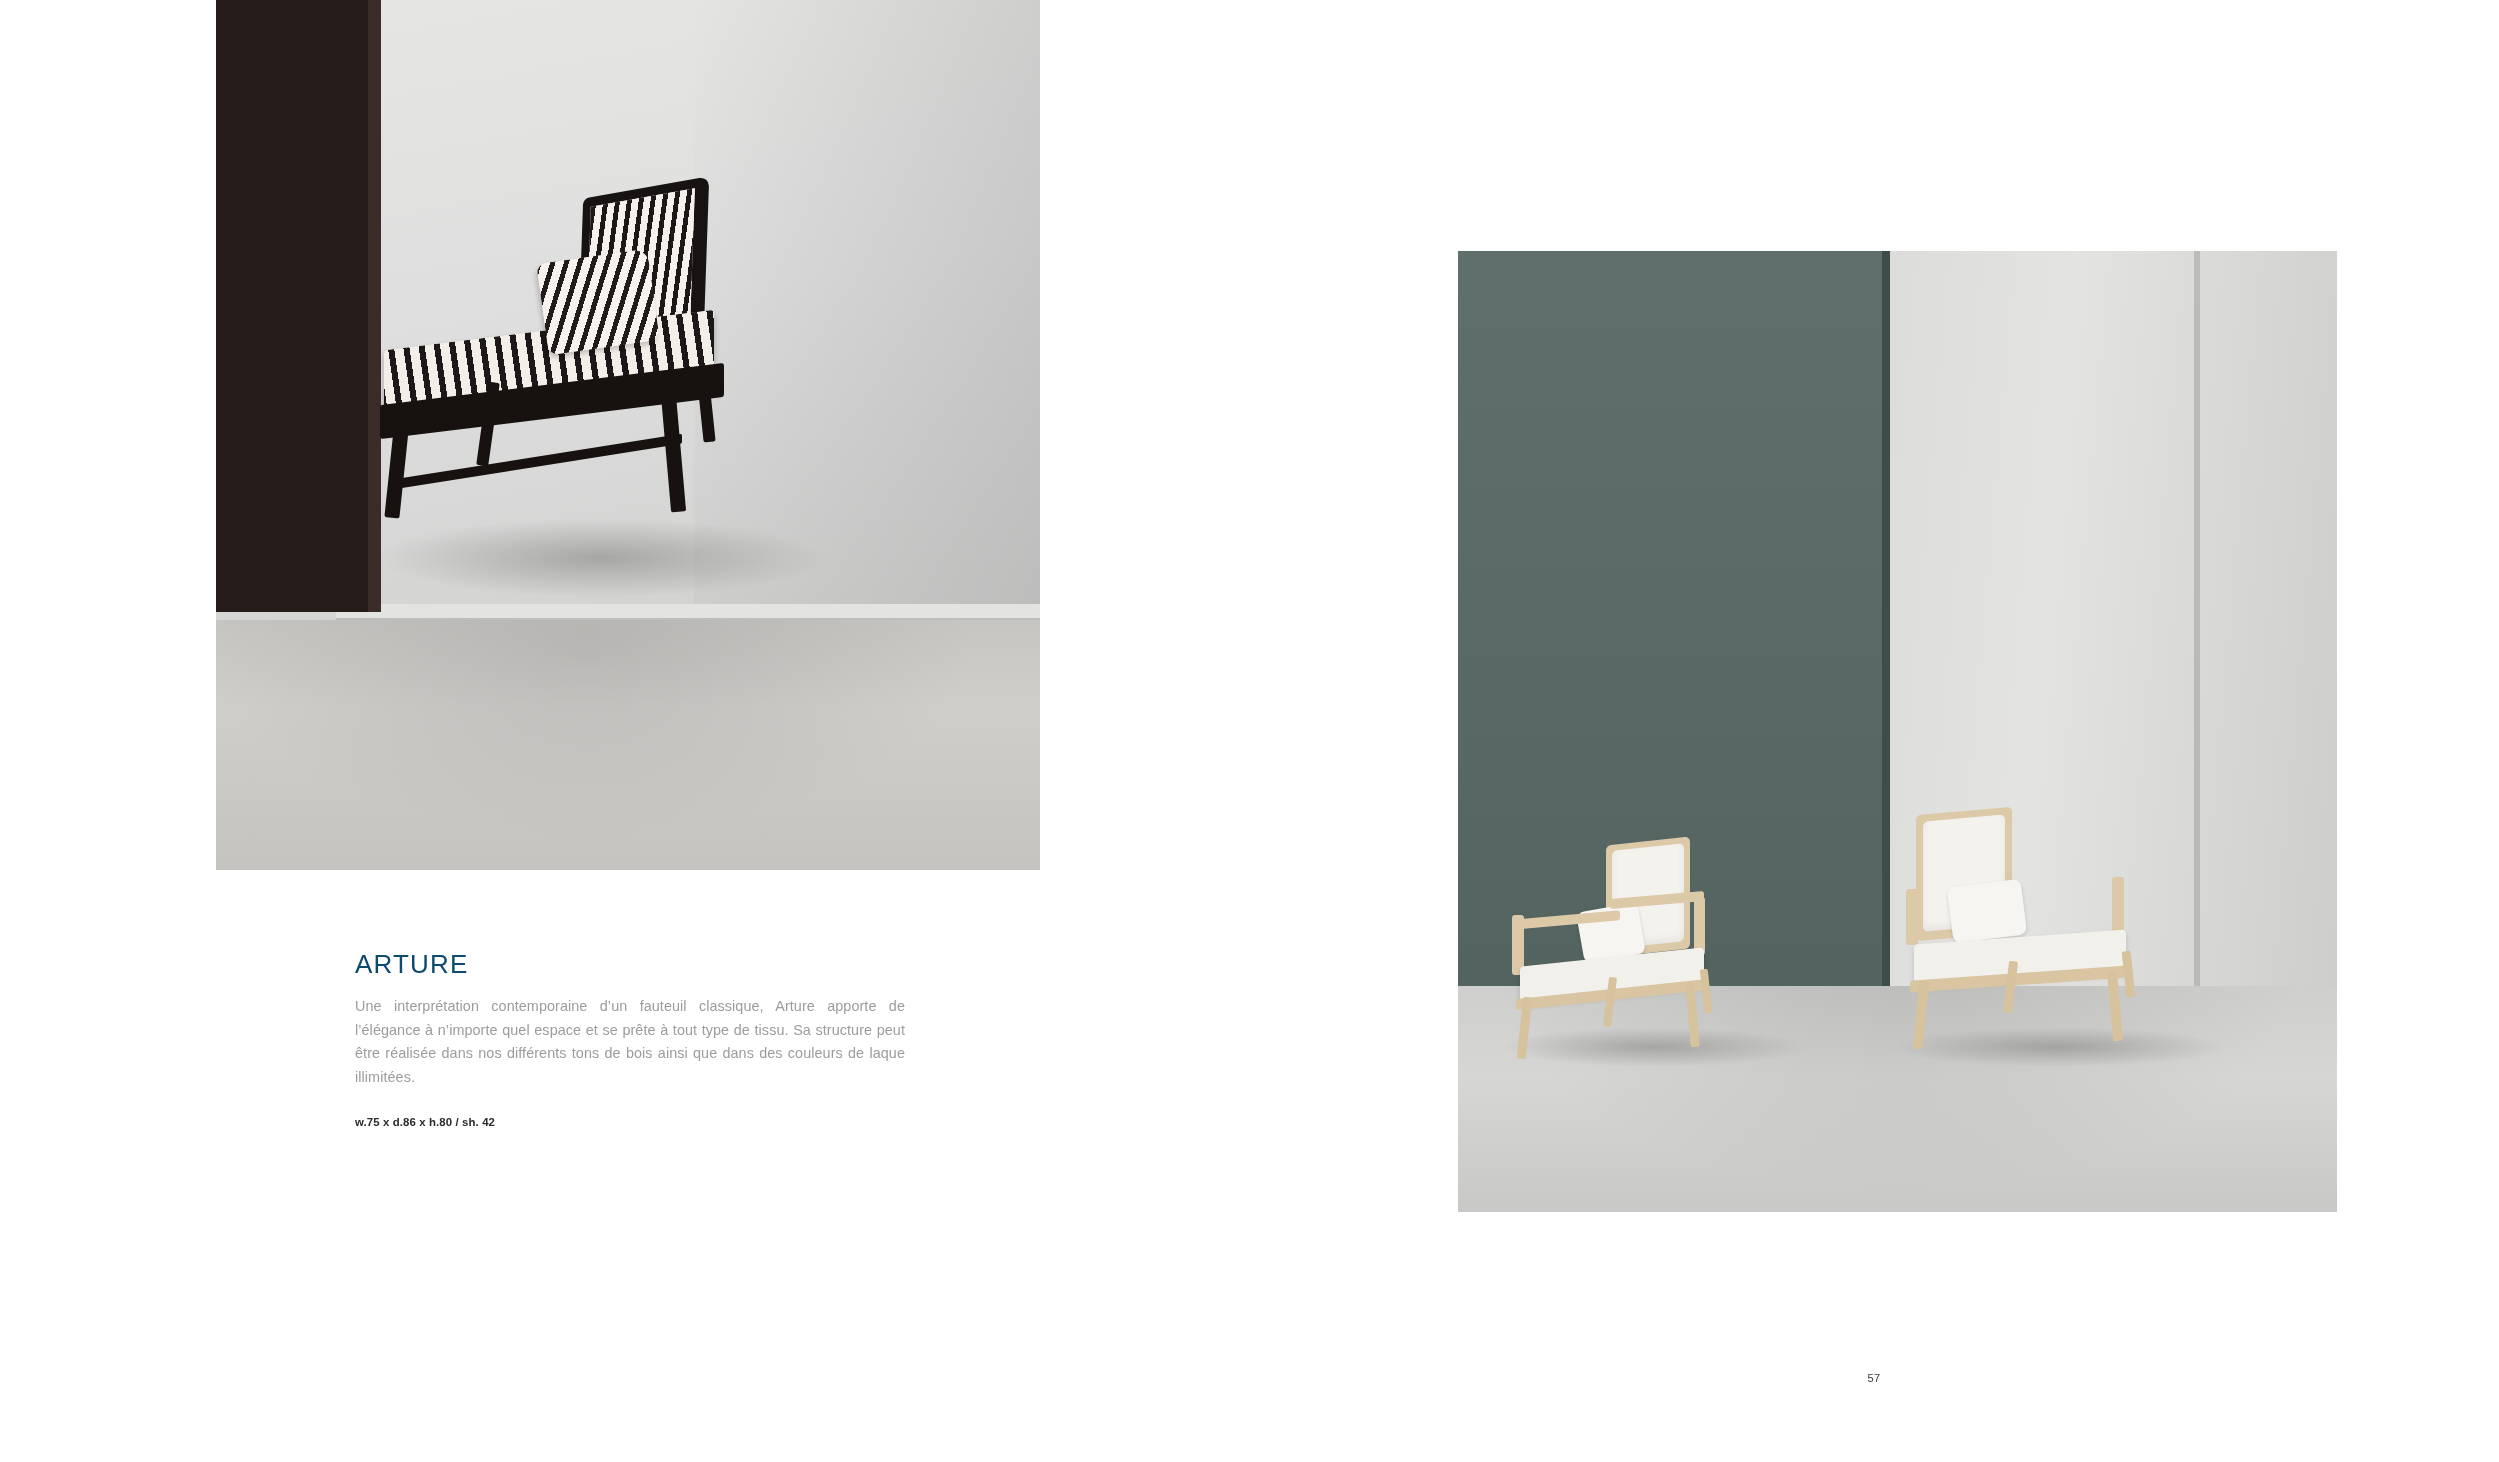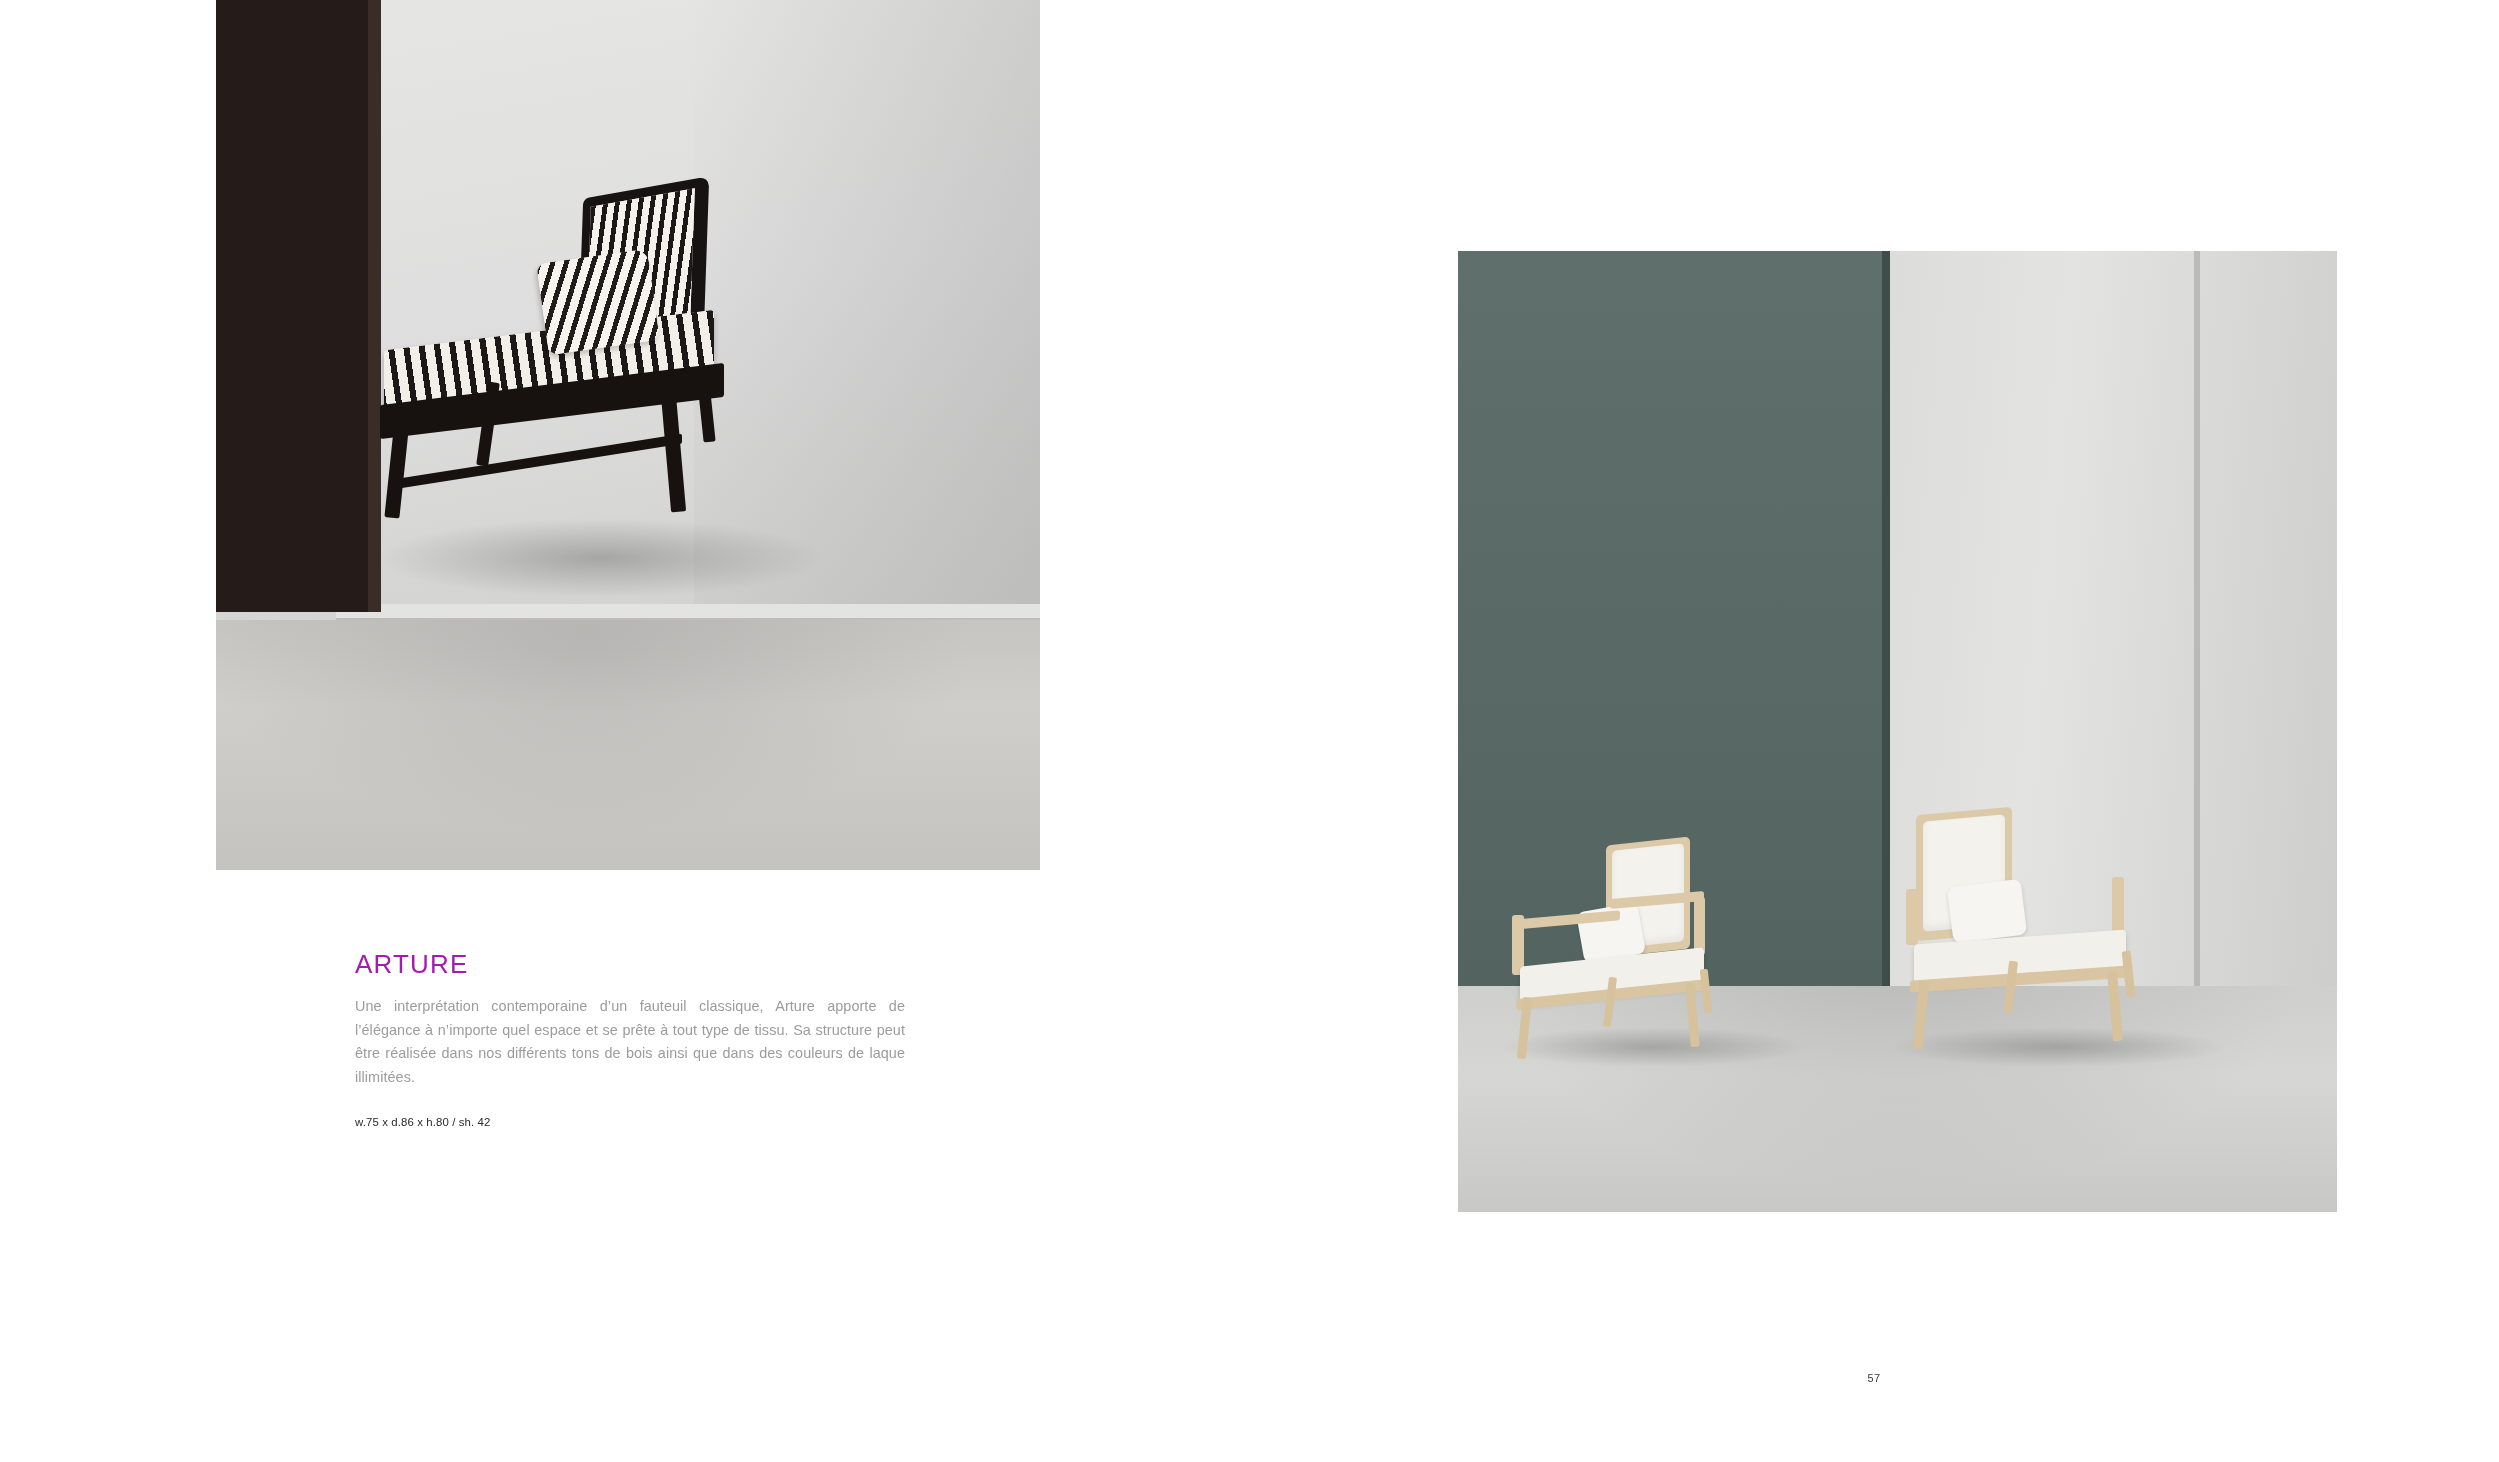--- a/index.html
+++ b/index.html
@@ -152,21 +152,21 @@
   .text-block {
     position: absolute;
     left: 355px;
     top: 950px;
     width: 550px;
   }
   .product-title {
     font-size: 26px;
     letter-spacing: 0.045em;
     font-weight: 400;
-    color: #a21caf;
+    color: #0c4a6e;
     margin: 0 0 14px 0;
     line-height: 1.1;
   }
   .desc-en {
     font-size: 15.2px;
     line-height: 1.62;
     color: #1d1b1b;
     text-align: justify;
     margin: 0 0 22px 0;
     letter-spacing: 0.005em;
@@ -177,20 +177,21 @@
     color: #9c9c9c;
     text-align: justify;
     margin: 16px 0 26px 0;
     letter-spacing: 0.005em;
   }
   .dims {
     font-size: 11.4px;
     color: #2a2a2a;
     letter-spacing: 0.01em;
     margin: 0;
+    font-weight: bold;
   }
 
   .folio {
     position: absolute;
     bottom: 78px;
     width: 100%;
     text-align: center;
     font-size: 11px;
     color: #3a3a3a;
     letter-spacing: 0.03em;

